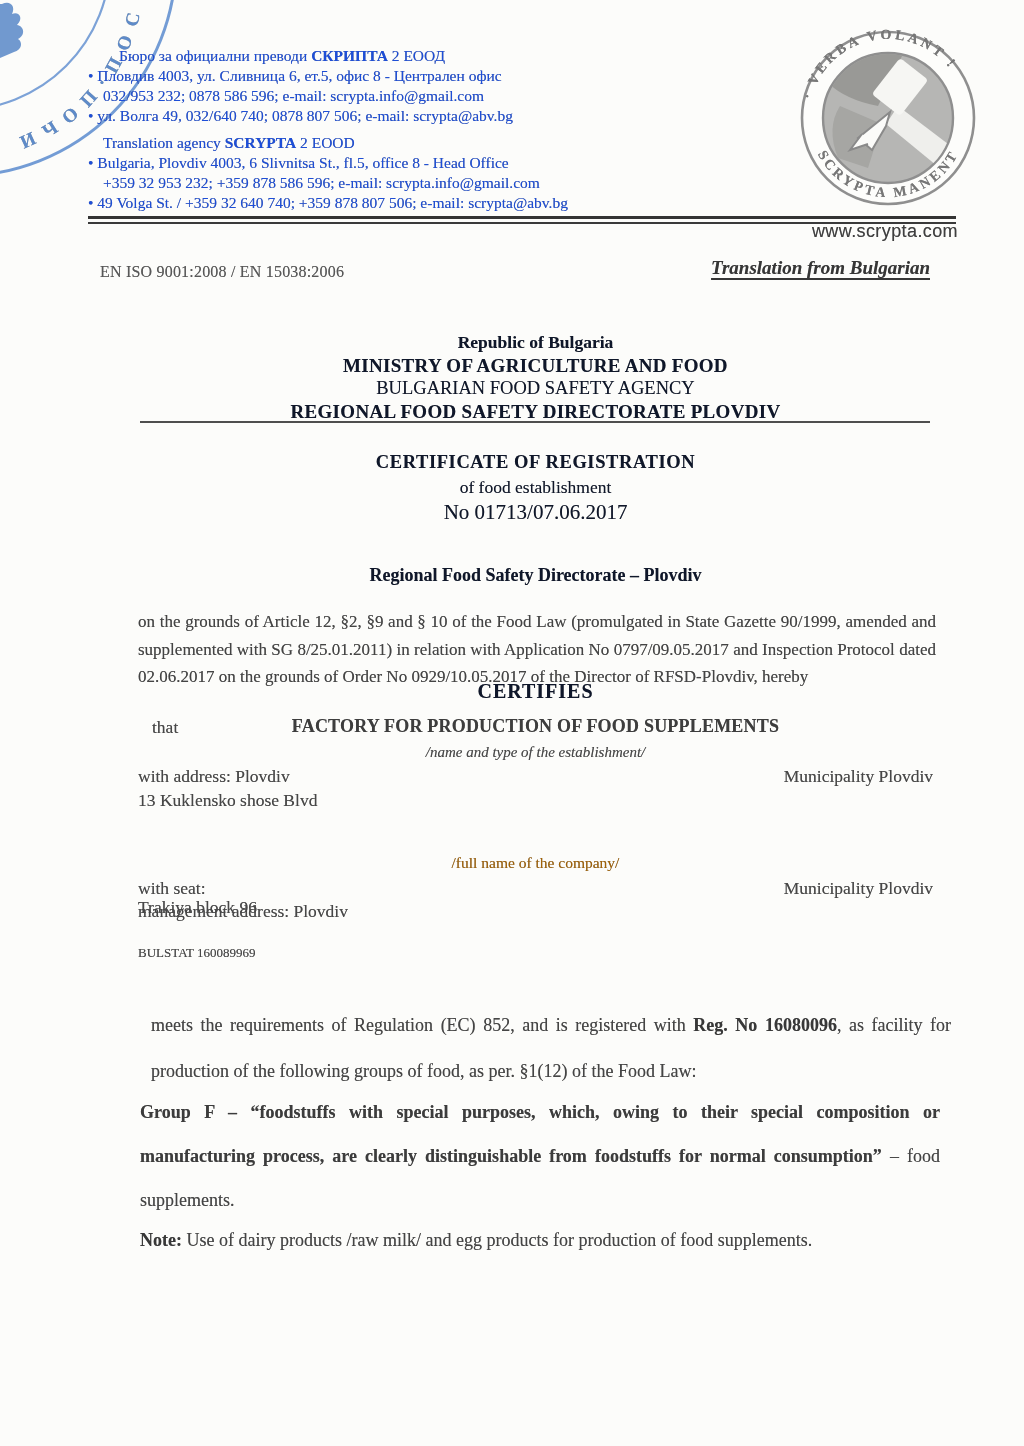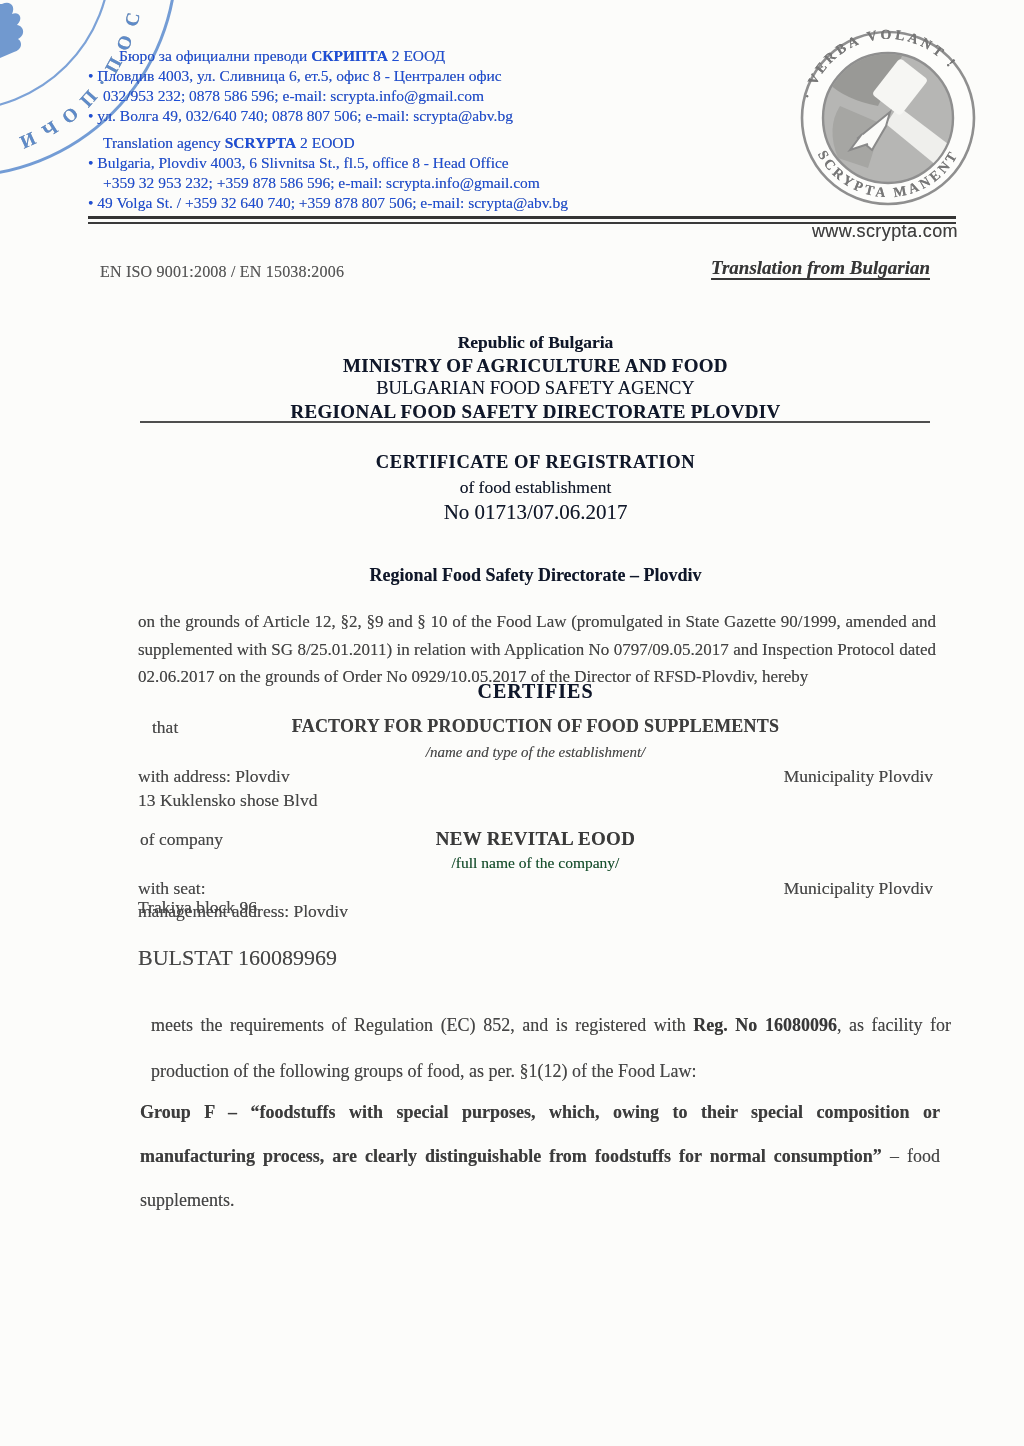--- a/index.html
+++ b/index.html
@@ -81,26 +81,26 @@
   .estab-name{text-align:center;font-size:18px;font-weight:bold;letter-spacing:.2px;color:#3d3d3d;}
   .caption1{top:744px;font-size:15px;font-style:italic;color:#4a4a4a;}
 
   .pair-row{left:138px;width:795px;display:flex;justify-content:space-between;font-size:17.5px;}
   .row-addr{top:766px;}
   .addr2{left:138px;top:790px;font-size:17.5px;}
 
   .company-row{left:138px;top:828px;width:795px;}
   .company-label{position:absolute;left:2px;top:1px;font-size:17.5px;}
   .company-name{text-align:center;font-size:19px;font-weight:bold;letter-spacing:.3px;color:#3a3a3a;}
-  .caption2{top:854px;font-size:15.5px;color:#14532d;}
+  .caption2{top:854px;font-size:15.5px;color:#a16207;}
 
   .row-seat{top:878px;text-align:center;}
   .mgmt{left:138px;top:901px;font-size:17.5px;}
   .trakiya{left:138px;top:897px;font-size:17.5px;}
-  .bulstat{left:138px;top:945px;font-size:22px;text-align:center;}
+  .bulstat{left:138px;top:945px;font-size:13px;text-align:center;}
 
   .reqs{left:151px;top:984px;width:800px;font-size:18px;line-height:46px;
         text-align:justify;color:#454545;}
   .reqs b{color:#383838;}
   .groupf{left:140px;top:1072px;width:800px;font-size:18px;line-height:44px;
           text-align:justify;font-weight:bold;color:#3c3c3c;}
   .groupf .normal{font-weight:normal;color:#454545;}
   .note{left:140px;top:1212px;width:800px;font-size:18px;color:#454545;}
   .note b{color:#383838;}
 </style>
@@ -191,32 +191,29 @@
     <div class="estab-name">FACTORY FOR PRODUCTION OF FOOD SUPPLEMENTS</div>
   </div>
   <div class="abs doc-center caption1">/name and type of the establishment/</div>
 
   <div class="abs pair-row row-addr">
     <span>with address: Plovdiv</span>
     <span>Municipality Plovdiv</span>
   </div>
   <div class="abs addr2">13 Kuklensko shose Blvd</div>
 
-  <div class="abs company-row">
-    <span class="company-label">of company</span>
-    <div class="company-name">NEW REVITAL EOOD</div>
-  </div>
   <div class="abs doc-center caption2">/full name of the company/</div>
 
   <div class="abs pair-row row-seat">
     <span>with seat:</span>
     <span>Municipality Plovdiv</span>
   </div>
   <div class="abs mgmt">management address: Plovdiv</div>
   <div class="abs trakiya">Trakiya block 96</div>
   <div class="abs bulstat">BULSTAT 160089969</div>
 
   <p class="abs reqs"><span>meets the requirements of Regulation (EC) 852, and is registered with </span><b>Reg. No 16080096</b><span>, as facility for production of the following groups of food, as per. §1(12) of the Food Law:</span></p>
 
   <p class="abs groupf"><span>Group F – “foodstuffs with special purposes, which, owing to their special composition or manufacturing process, are clearly distinguishable from foodstuffs for normal consumption”</span><span class="normal"> – food supplements.</span></p>
 
+  <p class="abs note"><b>Note:</b><span> Use of dairy products /raw milk/ and egg products for production of food supplements.</span></p>
 
 </div>
 
 </body></html>

